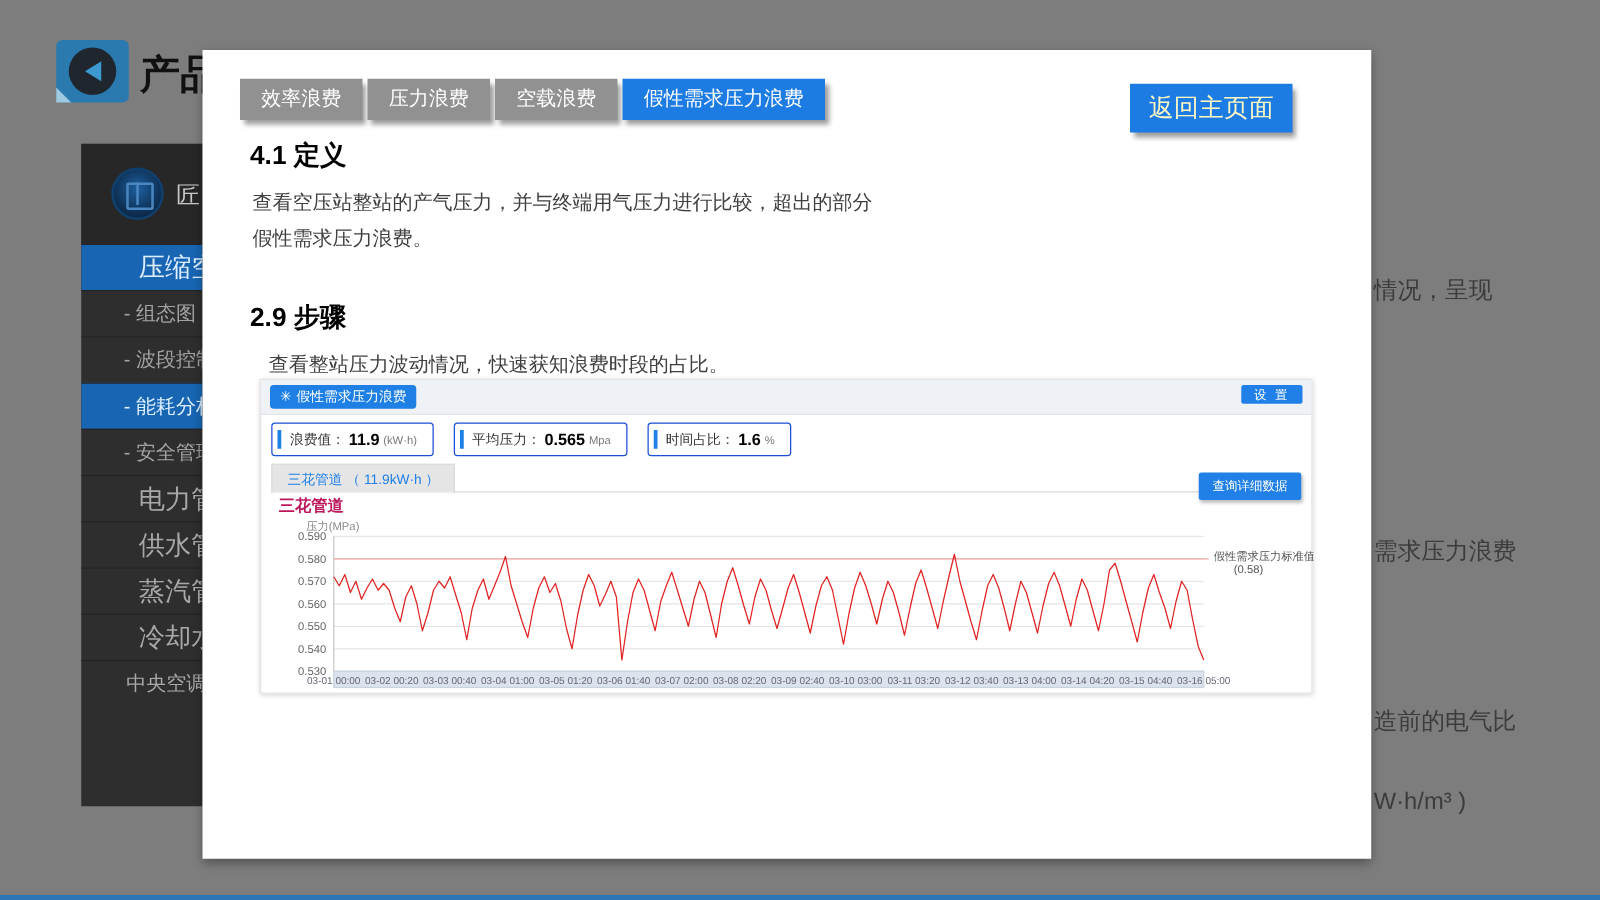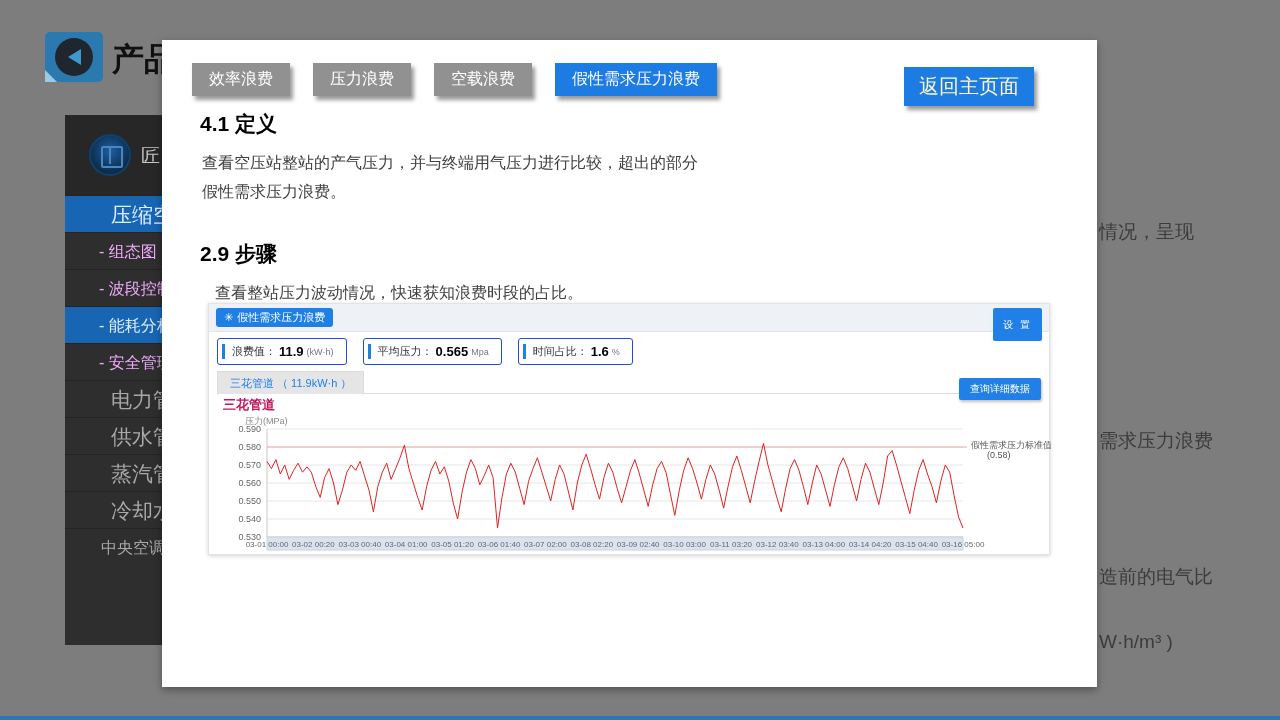--- a/index.html
+++ b/index.html
@@ -18,40 +18,40 @@
 
   
   .sidebar{position:absolute;left:65px;top:115px;width:97px;height:530px;background:#2e2e2e;overflow:hidden;z-index:2;}
   .sb-logo{position:relative;height:80px;background:#272727;}
   .sb-logo .logo-circle{position:absolute;left:24px;top:19px;width:42px;height:42px;border-radius:50%;
       background:radial-gradient(circle at 50% 40%, #1d5fa0 0%, #0e2f52 65%, #0a1d33 100%);border:2px solid #10406e;box-sizing:border-box;}
   .sb-logo .logo-grid{position:absolute;left:36px;top:31px;width:18px;height:18px;border:2px solid #4a86c0;border-radius:2px;}
   .sb-logo .logo-grid:before{content:"";position:absolute;left:6px;top:-2px;width:2px;height:18px;background:#4a86c0;}
   .sb-logo .logo-text{position:absolute;left:76px;top:28px;font-size:19px;color:#c7c7c7;white-space:nowrap;}
   .sb-row{height:37px;line-height:37px;border-top:1px solid #242424;color:#a8a8a8;font-size:21px;white-space:nowrap;padding-left:46px;box-sizing:border-box;}
-  .sb-row.sub{font-size:16px;color:#f0abfc;padding-left:34px;}
+  .sb-row.sub{font-size:16px;color:#a3a3a3;padding-left:34px;}
   .sb-row.active{background:#1865b3;color:#ddeeff;}
   .sb-row.small{font-size:16px;padding-left:36px;}
 
   
   .modal{position:absolute;left:162px;top:40px;width:935px;height:647px;background:#ffffff;z-index:3;
       box-shadow:0 3px 8px rgba(0,0,0,0.35);}
-  .tabs{position:absolute;left:30px;top:23px;display:flex;gap:23px;}
+  .tabs{position:absolute;left:30px;top:23px;display:flex;gap:4px;}
   .tab-btn{background:#919191;color:#fff;font-size:16px;padding:6px 17px;box-shadow:3px 4px 4px rgba(0,0,0,0.40);cursor:pointer;white-space:nowrap;}
   .tab-btn.active{background:#1d7be4;}
   .back-btn{position:absolute;right:63px;top:27px;background:#1d7be4;color:#fef9c3;font-size:20px;padding:6px 15px;box-shadow:3px 4px 4px rgba(0,0,0,0.40);cursor:pointer;white-space:nowrap;}
   .sec-heading{position:absolute;font-size:21px;font-weight:bold;color:#000;white-space:nowrap;}
   .sec-body{position:absolute;font-size:16px;color:#404040;line-height:29px;white-space:pre-line;}
 
   
   .dashboard{position:absolute;left:46px;top:263px;width:842px;height:252px;background:#fff;border:1px solid #e3e3e3;box-shadow:0 1px 4px rgba(0,0,0,0.18);box-sizing:border-box;}
   .dash-header{position:absolute;left:0;top:0;right:0;height:27px;background:#eef1f5;border-bottom:1px solid #e2e5ea;}
   .dash-badge{position:absolute;left:7px;top:4px;height:19px;background:#1e80e4;border-radius:3px;color:#fff;font-size:11px;display:flex;align-items:center;padding:0 8px;gap:4px;white-space:nowrap;}
   .dash-badge .bicon{font-size:11px;}
-  .dash-settings{position:absolute;right:7px;top:4px;height:33px;background:#2080e8;border-radius:2px;color:#fff;font-size:10px;display:flex;align-items:center;padding:0 10px;letter-spacing:2px;cursor:pointer;}
+  .dash-settings{position:absolute;right:7px;top:4px;height:15px;background:#2080e8;border-radius:2px;color:#fff;font-size:10px;display:flex;align-items:center;padding:0 10px;letter-spacing:2px;cursor:pointer;}
   .stats-row{position:absolute;left:8px;top:34px;display:flex;gap:16px;}
   .stat-card{height:25px;border:1px solid #1d4ed8;border-radius:3px;background:#fff;display:flex;align-items:center;padding-right:12px;}
   .stat-bar{width:3px;height:15px;background:#1e80e4;margin:0 7px 0 4px;}
   .stat-label{font-size:11px;color:#333;}
   .stat-value{font-size:13px;font-weight:bold;color:#000;margin:0 3px;}
   .stat-unit{font-size:9px;color:#777;}
   .pipe-tabrow{position:absolute;left:8px;right:8px;top:66px;height:23px;border-bottom:1px solid #dcdcdc;}
   .pipe-tab{display:inline-block;border:1px solid #dcdcdc;border-bottom:1px solid #fff;background:#e5e5e5;padding:4px 12px 3px 12px;font-size:11px;color:#2080e8;position:relative;top:1px;cursor:pointer;white-space:nowrap;}
   .query-btn{position:absolute;right:8px;top:74px;background:#2080e8;color:#fff;font-size:10px;padding:4px 11px;border-radius:2px;box-shadow:1px 2px 3px rgba(0,0,0,0.25);cursor:pointer;white-space:nowrap;}
   .chart-title{position:absolute;left:14px;top:92px;font-size:13px;font-weight:bold;color:#be185d;}

